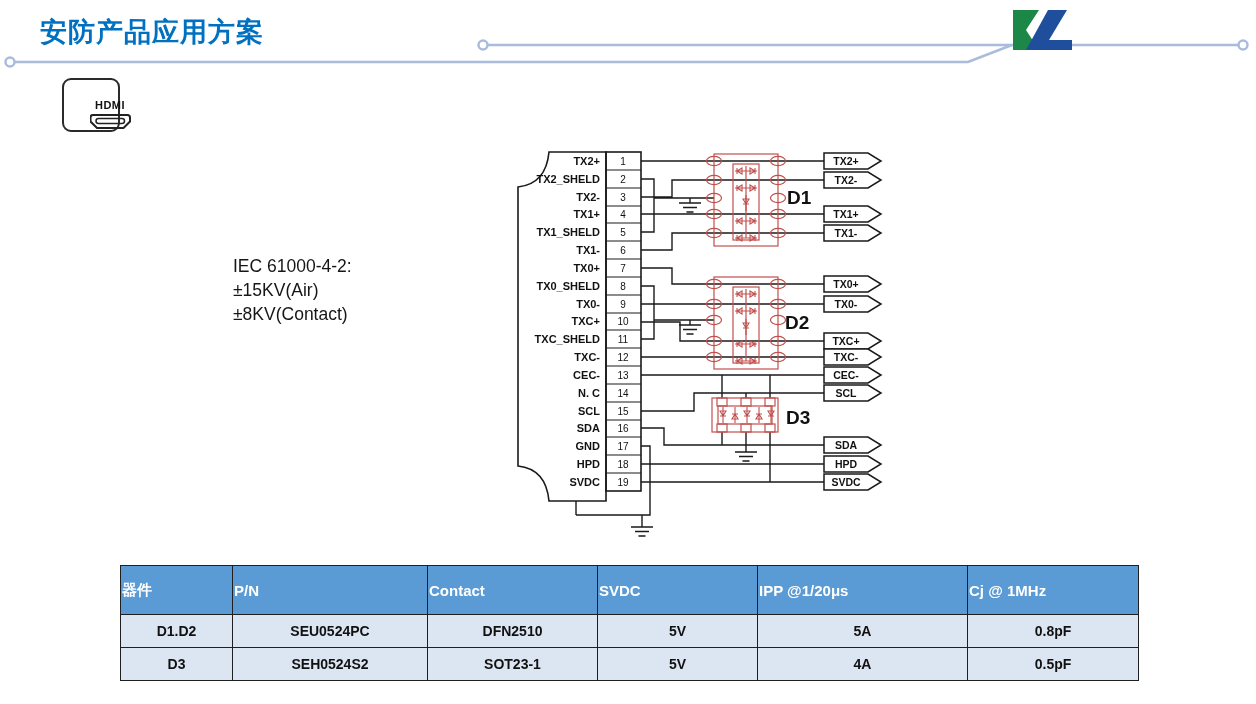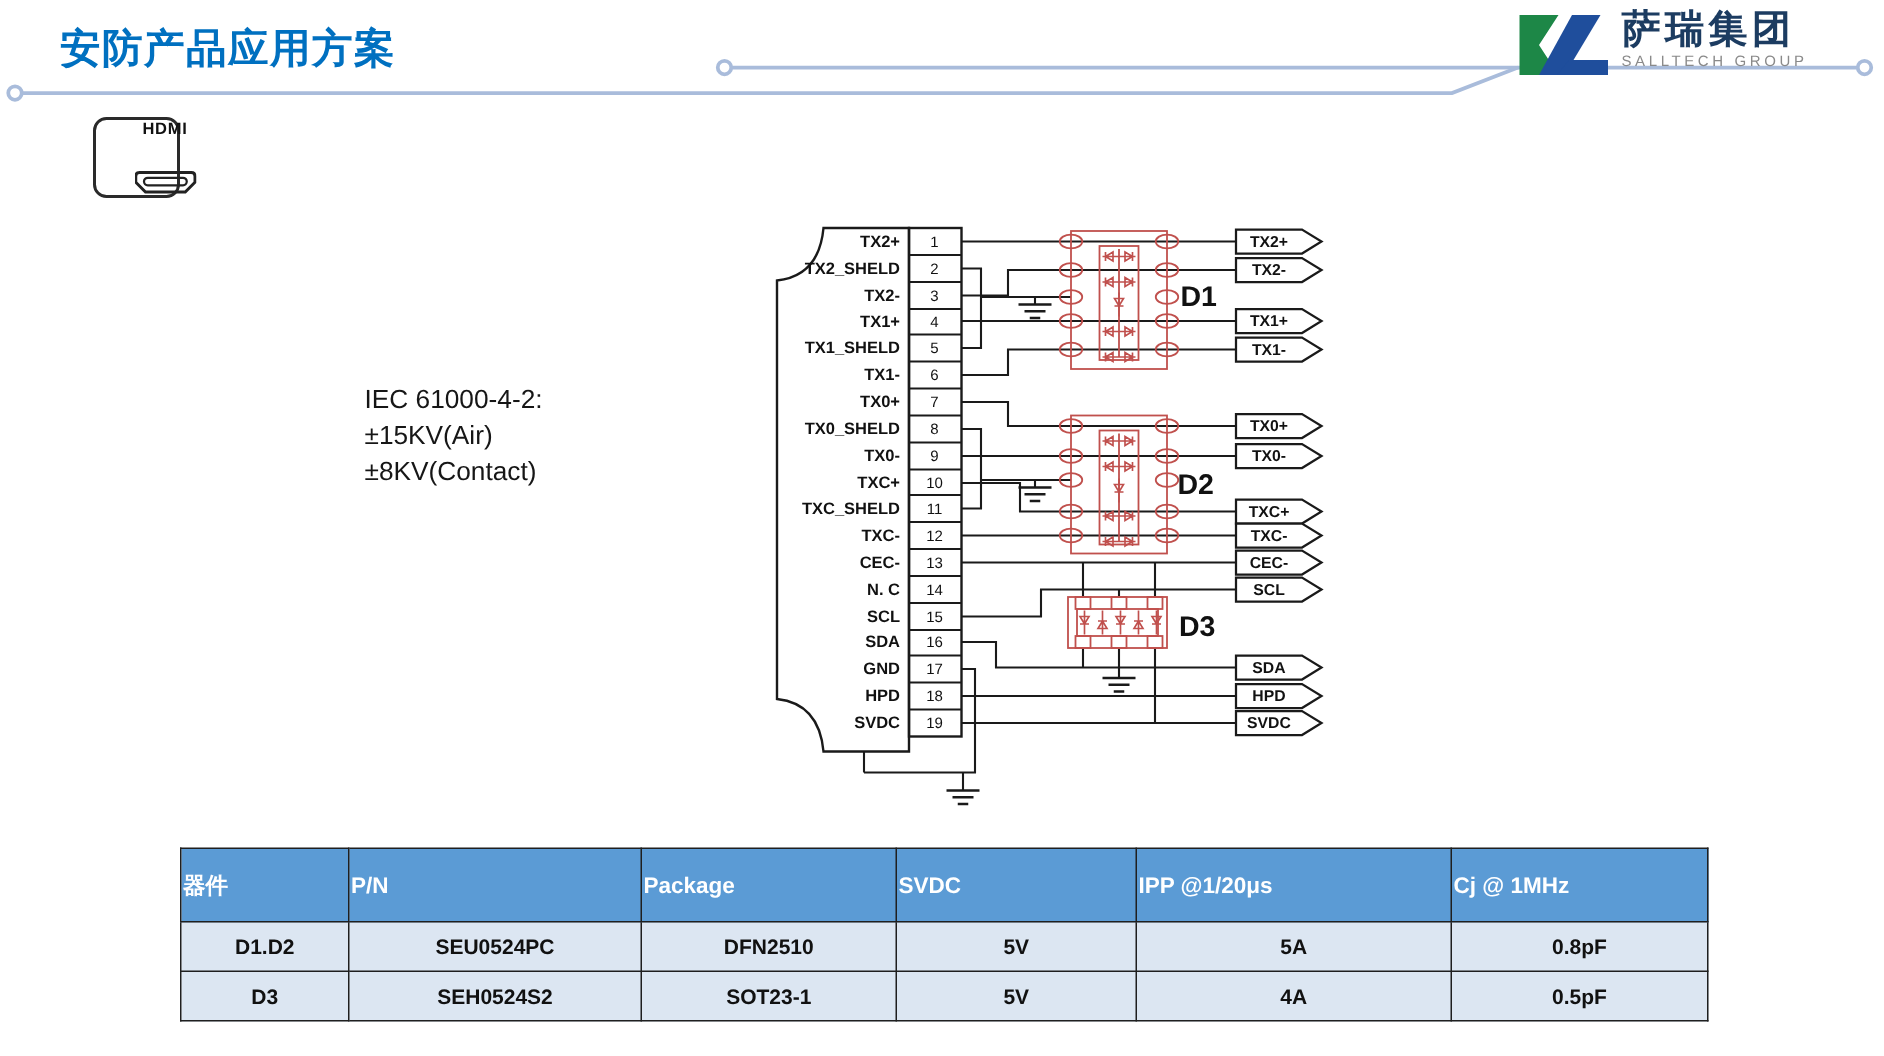--- a/index.html
+++ b/index.html
@@ -7,24 +7,24 @@
          font-family:"Liberation Sans",sans-serif;border-radius:24px;}
   .page-title{position:absolute;left:40px;top:14px;font-size:27px;font-weight:800;
               color:#0070C0;letter-spacing:1px;}
   .decor{position:absolute;left:0;top:0;}
   .logo{position:absolute;left:1010px;top:5px;display:flex;align-items:flex-start;gap:7px;}
   .logo-txt{display:flex;flex-direction:column;}
   .logo-cn{font-size:26px;font-weight:700;color:#1c3c61;letter-spacing:3px;line-height:1.15;}
   .logo-en{font-size:10px;color:#8a8a8a;letter-spacing:2.4px;margin-top:1px;}
   .hdmi-icon{position:absolute;left:62px;top:78px;width:58px;height:54px;border:2.5px solid #2a2a2a;
              border-radius:9px;box-sizing:border-box;display:flex;flex-direction:column;
-             align-items:center;justify-content:space-between;gap:3px;background:#fff;padding-left:38px;}
+             align-items:center;justify-content:flex-end;gap:3px;background:#fff;padding-left:38px;}
   .hdmi-icon .lbl{font-size:11px;font-weight:700;color:#111;letter-spacing:0.5px;}
   .subtitle{position:absolute;left:148px;top:91px;font-size:20px;font-weight:700;color:#0d0d0d;}
-  .iec{position:absolute;left:233px;top:254px;font-size:17.5px;color:#161616;line-height:24px;margin-left:10px;}
+  .iec{position:absolute;left:233px;top:254px;font-size:17.5px;color:#161616;line-height:24px;}
   .schematic{position:absolute;left:440px;top:140px;}
   .schematic text{font-family:"Liberation Sans",sans-serif;}
   .wl{font-size:11px;font-weight:700;fill:#111;}
   .num{font-size:10px;fill:#111;}
   .flagt{font-size:10.5px;font-weight:700;fill:#111;}
   .dlabel{font-size:19px;font-weight:700;fill:#111;}
   .spec-table{position:absolute;left:120px;top:565px;}
   table{border-collapse:collapse;table-layout:fixed;width:1018px;}
   th{background:#5b9bd5;color:#ffffff;height:46px;font-size:15px;font-weight:700;
      border:1.3px solid #1f1f1f;text-align:left;}
@@ -47,24 +47,20 @@
       <circle cx="10" cy="62" r="4.5" fill="#fff"></circle>
     </g>
   </svg>
 
   <div class="logo">
     <svg width="64" height="50" viewBox="0 0 64 50">
       <polygon points="3,5 29,5 16,25 29,45 3,45" fill="#1d8747"></polygon>
       <polygon points="38,5 57,5 33,45 16,45" fill="#1f4e9c"></polygon>
       <polygon points="36,35 62,35 62,45 28,45" fill="#1f4e9c"></polygon>
     </svg>
-    <div class="logo-txt">
-      <div class="logo-cn">萨瑞集团</div>
-      <div class="logo-en">SALLTECH GROUP</div>
-    </div>
   </div>
 
   <div class="hdmi-icon">
     <div class="lbl">HDMI</div>
     <svg width="41" height="16" viewBox="0 0 41 16">
       <path d="M3 1 H37.5 Q40 1 40 3.5 V7.5 L33.5 14 H7 L0.5 7.5 V3.5 Q0.5 1 3 1 Z" fill="none" stroke="#222" stroke-width="2"></path>
       <rect x="6" y="4.5" width="28.5" height="5" rx="2.5" fill="none" stroke="#222" stroke-width="1.5"></rect>
     </svg>
   </div>
 
@@ -290,21 +286,21 @@
           <col style="width:195px">
           <col style="width:170px">
         <col style="width:160px">
           <col style="width:210px">
           <col style="width:171px">
       </colgroup>
       <thead>
         <tr>
           <th>器件</th>
           <th>P/N</th>
-          <th>Package</th>
+          <th>Contact</th>
           <th>SVDC</th>
           <th>IPP @1/20μs</th>
           <th>Cj @ 1MHz</th>
         </tr>
       </thead>
       <tbody>
         <tr>
           <td>D1.D2</td>
           <td>SEU0524PC</td>
           <td>DFN2510</td>

